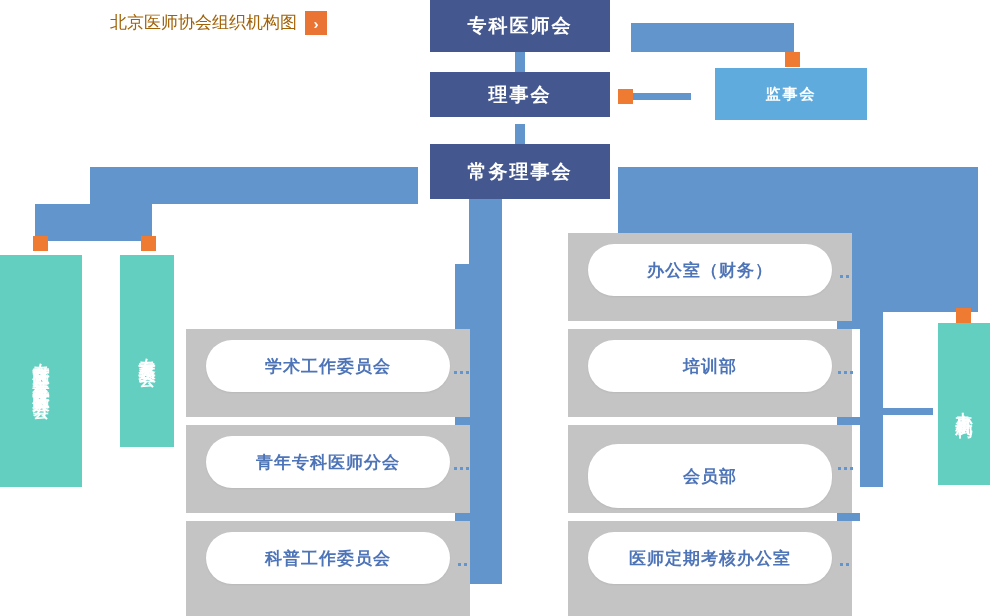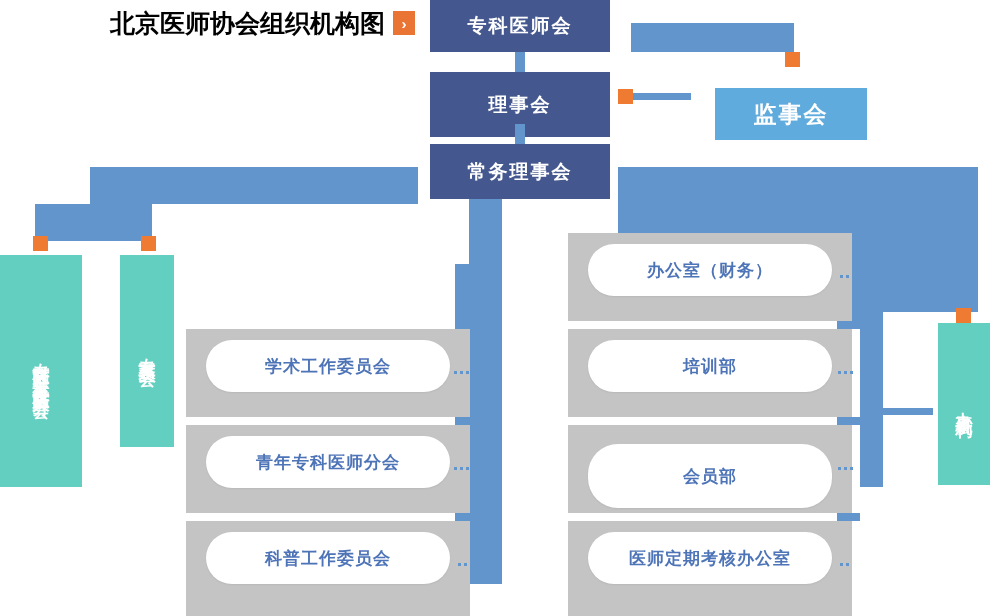--- a/index.html
+++ b/index.html
@@ -9,39 +9,39 @@
     font-family:"Liberation Sans","DejaVu Sans",sans-serif;
     overflow:hidden;
     position:relative;
   }
   #stage{position:absolute;left:0;top:0;width:990px;height:616px;overflow:hidden;}
   .abs{position:absolute;box-sizing:border-box;}
 
   
   .title-wrap{left:110px;top:10px;height:26px;display:flex;align-items:center;}
   .title-txt{
-    font-size:25px;font-weight:bold;color:#000000;letter-spacing:0px;
+    font-size:17px;font-weight:normal;color:#a16207;letter-spacing:0px;
     white-space:nowrap;line-height:26px;
   }
   .title-arrow{
     margin-left:8px;width:22px;height:24px;background:#ea7434;
     color:#fff;font-size:15px;font-weight:bold;
     display:flex;align-items:center;justify-content:center;
   }
 
   
   .nodeA{
     background:#44578e;color:#ffffff;
     display:flex;align-items:center;justify-content:center;
     font-size:19px;font-weight:bold;letter-spacing:2px;
   }
   .nodeLight{
     background:#5fabdd;color:#ffffff;
     display:flex;align-items:center;justify-content:center;
-    font-size:23px;font-weight:bold;letter-spacing:2px;margin-top:20px;
+    font-size:15px;font-weight:bold;letter-spacing:2px;
   }
 
   
   .conn{background:#6195cc;}
   .orange{background:#ef7a32;}
 
   
   .teal{
     background:#62cfc0;color:#ffffff;
     font-size:17px;font-weight:bold;
@@ -71,21 +71,21 @@
     <span class="title-txt">北京医师协会组织机构图</span>
     <span class="title-arrow">›</span>
   </div>
 
   <div class="abs nodeA" style="left:430px;top:0px;width:180px;height:52px;">
     <span>专科医师会</span>
   </div>
 
   <div class="abs conn" style="left:515px;top:52px;width:10px;height:20px;"></div>
 
-  <div class="abs nodeA" style="left:430px;top:72px;width:180px;height:65px;">
+  <div class="abs nodeA" style="left:430px;top:72px;width:180px;height:45px;">
     <span>理事会</span>
   </div>
 
   <div class="abs conn" style="left:515px;top:124px;width:10px;height:20px;"></div>
 
   <div class="abs nodeA" style="left:430px;top:144px;width:180px;height:55px;">
     <span>常务理事会</span>
   </div>
 
   <div class="abs conn" style="left:631px;top:23px;width:163px;height:29px;"></div>

